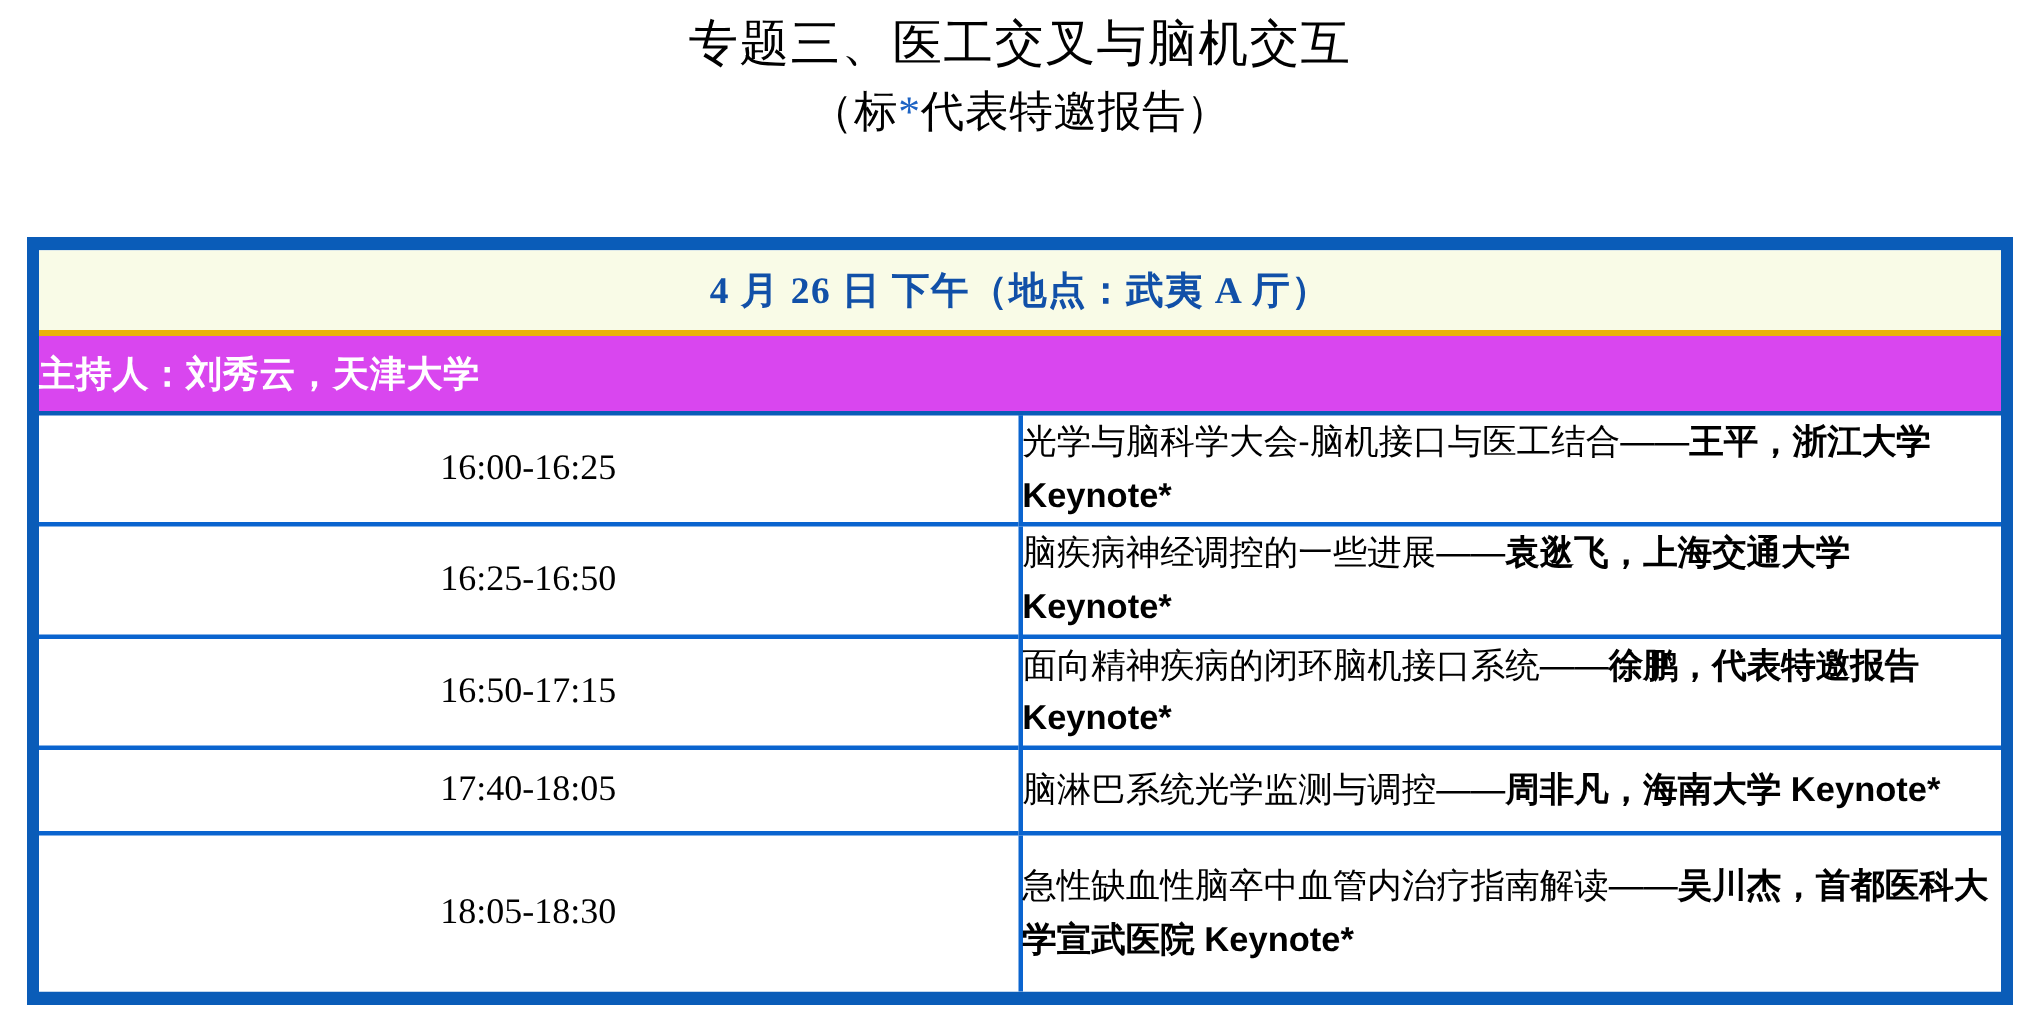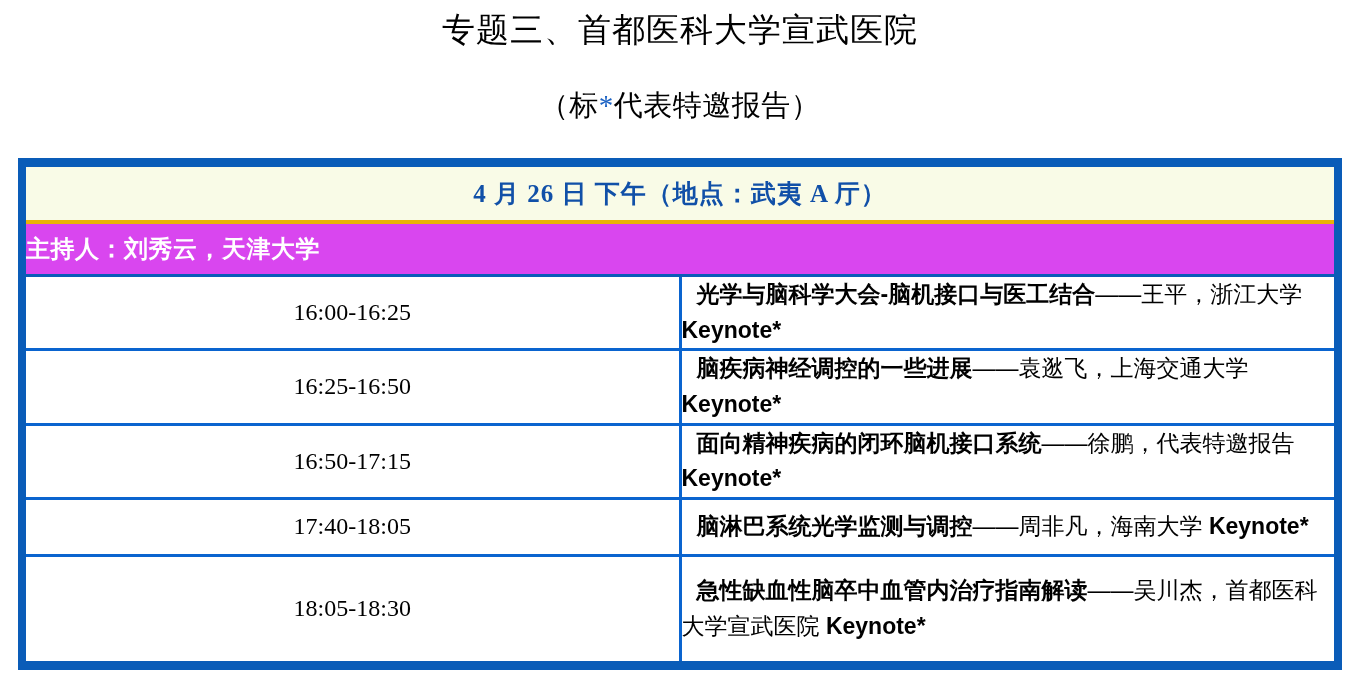--- a/index.html
+++ b/index.html
@@ -36,21 +36,21 @@
     font-weight: normal;
     margin: 0;
   }
   .sub-title {
     font-family: "Liberation Serif", "DejaVu Serif", serif;
     font-size: 29px;
     line-height: 1.25;
     letter-spacing: 0.5px;
     color: #000000;
     font-weight: normal;
-    margin: 36px 0 0 0;
+    margin: 6px 0 0 0;
   }
   .sub-title .star {
     color: #1d63c4;
   }
 
   
   .sched-wrap {
     position: absolute;
     left: 18px;
     top: 158px;
@@ -118,44 +118,43 @@
     padding: 6px 10px 6px 16px;
     font-family: "Liberation Sans", sans-serif;
     font-size: 23px;
     color: #000000;
     line-height: 1.55;
   }
   .row-item td { height: 54px; }
   .row-item.tall td { height: 104px; }
 
   .t-name {
-    font-weight: bold;
+    font-weight: normal;
     letter-spacing: 0px;
-    padding-left: 15px;
   }
   .t-speaker {
-    font-weight: normal;
+    font-weight: bold;
     letter-spacing: 0px;
   }
   .t-kw {
     font-weight: bold;
     font-family: "Liberation Sans", sans-serif;
     margin-top: 24px;
   }
   .t-dash {
     font-weight: normal;
   }
 </style>
 </head>
 <body>
 
 <div class="page">
 
   <div class="title-block">
-    <div class="main-title">专题三、首都医科大学宣武医院</div>
+    <div class="main-title">专题三、医工交叉与脑机交互</div>
     <div class="sub-title"><span>（标</span><span class="star">*</span><span>代表特邀报告）</span></div>
   </div>
 
   <div class="sched-wrap">
     <table class="sched">
       <tbody>
         <tr class="row-date">
           <td colspan="2">4 月 26 日 下午（地点：武夷 A 厅）</td>
         </tr>
         <tr class="row-host">

